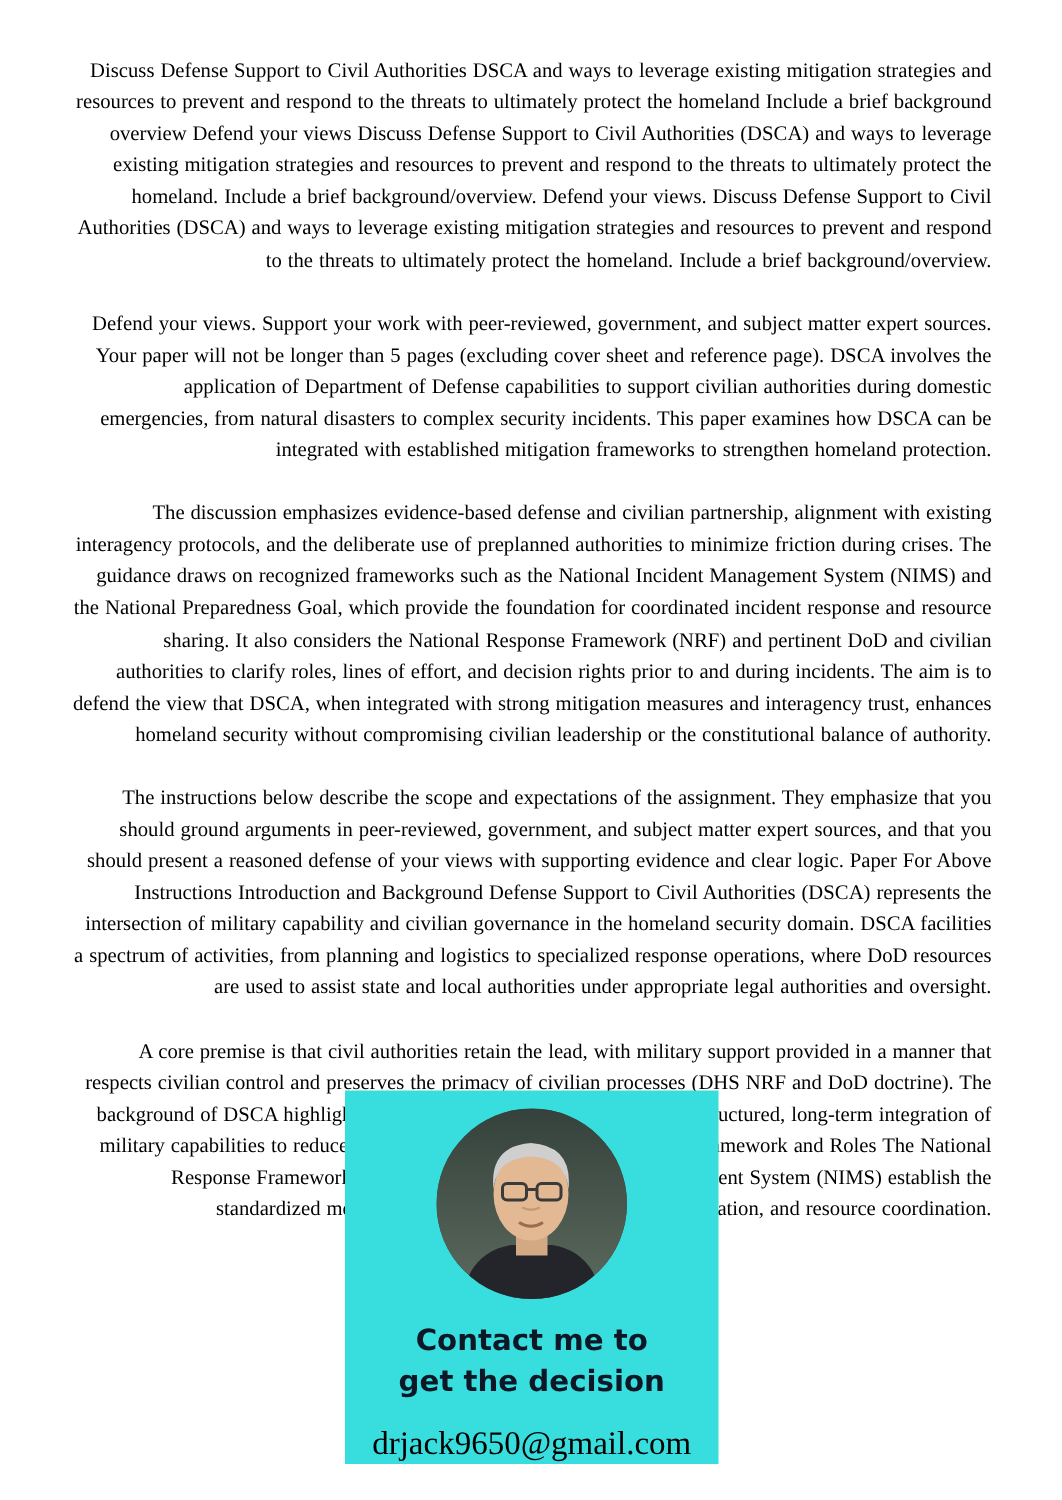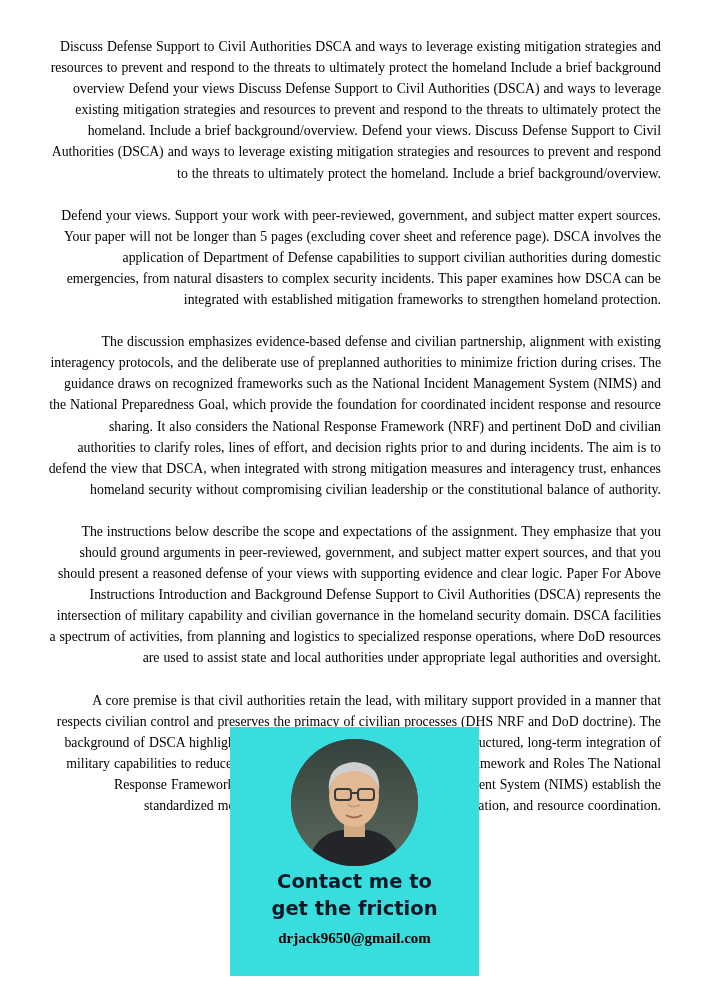--- a/index.html
+++ b/index.html
@@ -1,23 +1,23 @@
 <!DOCTYPE html>
 <html><head>
 <meta charset="utf-8">
 <style>
   html,body{margin:0;padding:0;background:#ffffff;}
   body{width:708px;height:1000px;font-family:"Liberation Serif",serif;}
   .page{position:relative;width:708px;height:1000px;background:#ffffff;overflow:hidden;}
   .doc{position:absolute;top:36px;left:47px;width:614px;}
   .doc p{margin:0 0 21px 0;font-size:13.8px;line-height:21.1px;color:#000;text-align:right;word-spacing:0.5px;}
-  .promo{position:absolute;left:230px;top:727px;width:249px;height:249px;display:flex;flex-direction:column;align-items:center;box-sizing:border-box;}
+  .promo{position:absolute;left:230px;top:727px;width:249px;height:249px;display:flex;flex-direction:column;align-items:center;box-sizing:border-box;gap:12px;}
   .avatar{width:127px;height:127px;border-radius:50%;overflow:hidden;margin-top:12px;flex:0 0 auto;background:#39463f;}
   .promo-text{margin-top:2px;text-align:center;font-family:"DejaVu Sans","Liberation Sans",sans-serif;font-weight:700;font-size:19.5px;line-height:27px;color:#0e1726;}
-  .promo-email{margin-top:6px;text-align:left;font-family:"Liberation Serif",serif;font-weight:700;font-size:15px;line-height:20px;color:#000;}
+  .promo-email{margin-top:6px;text-align:left;font-family:"Liberation Serif",serif;font-weight:400;font-size:22px;line-height:20px;color:#000;}
 </style>
 </head>
 <body>
 
 <div class="page">
 
   <div class="doc">
     <p>Discuss Defense Support to Civil Authorities DSCA and ways to leverage existing mitigation strategies and resources to prevent and respond to the threats to ultimately protect the homeland Include a brief background overview Defend your views Discuss Defense Support to Civil Authorities (DSCA) and ways to leverage existing mitigation strategies and resources to prevent and respond to the threats to ultimately protect the homeland. Include a brief background/overview. Defend your views. Discuss Defense Support to Civil Authorities (DSCA) and ways to leverage existing mitigation strategies and resources to prevent and respond to the threats to ultimately protect the homeland. Include a brief background/overview.</p>
     <p>Defend your views. Support your work with peer-reviewed, government, and subject matter expert sources. Your paper will not be longer than 5 pages (excluding cover sheet and reference page). DSCA involves the application of Department of Defense capabilities to support civilian authorities during domestic emergencies, from natural disasters to complex security incidents. This paper examines how DSCA can be integrated with established mitigation frameworks to strengthen homeland protection.</p>
     <p>The discussion emphasizes evidence-based defense and civilian partnership, alignment with existing interagency protocols, and the deliberate use of preplanned authorities to minimize friction during crises. The guidance draws on recognized frameworks such as the National Incident Management System (NIMS) and the National Preparedness Goal, which provide the foundation for coordinated incident response and resource sharing. It also considers the National Response Framework (NRF) and pertinent DoD and civilian authorities to clarify roles, lines of effort, and decision rights prior to and during incidents. The aim is to defend the view that DSCA, when integrated with strong mitigation measures and interagency trust, enhances homeland security without compromising civilian leadership or the constitutional balance of authority.</p>
@@ -43,18 +43,18 @@
           <rect x="44" y="50" width="16" height="11" rx="3"></rect>
           <rect x="67" y="50" width="16" height="11" rx="3"></rect>
           <line x1="60" y1="54" x2="67" y2="54"></line>
         </g>
         <path d="M55 76 Q63 81 71 76" stroke="#9c6b50" stroke-width="2" fill="none"></path>
         <path d="M57 66 Q63 69 69 66" stroke="#c59a76" stroke-width="1.5" fill="none"></path>
       </svg>
     </div>
     <div class="promo-text" style="color: rgb(14, 23, 38);">
       <div>Contact me to</div>
-      <div>get the friction</div>
+      <div>get the decision</div>
     </div>
     <div class="promo-email">drjack9650@gmail.com</div>
   </div>
 
 </div>
 
 </body></html>

